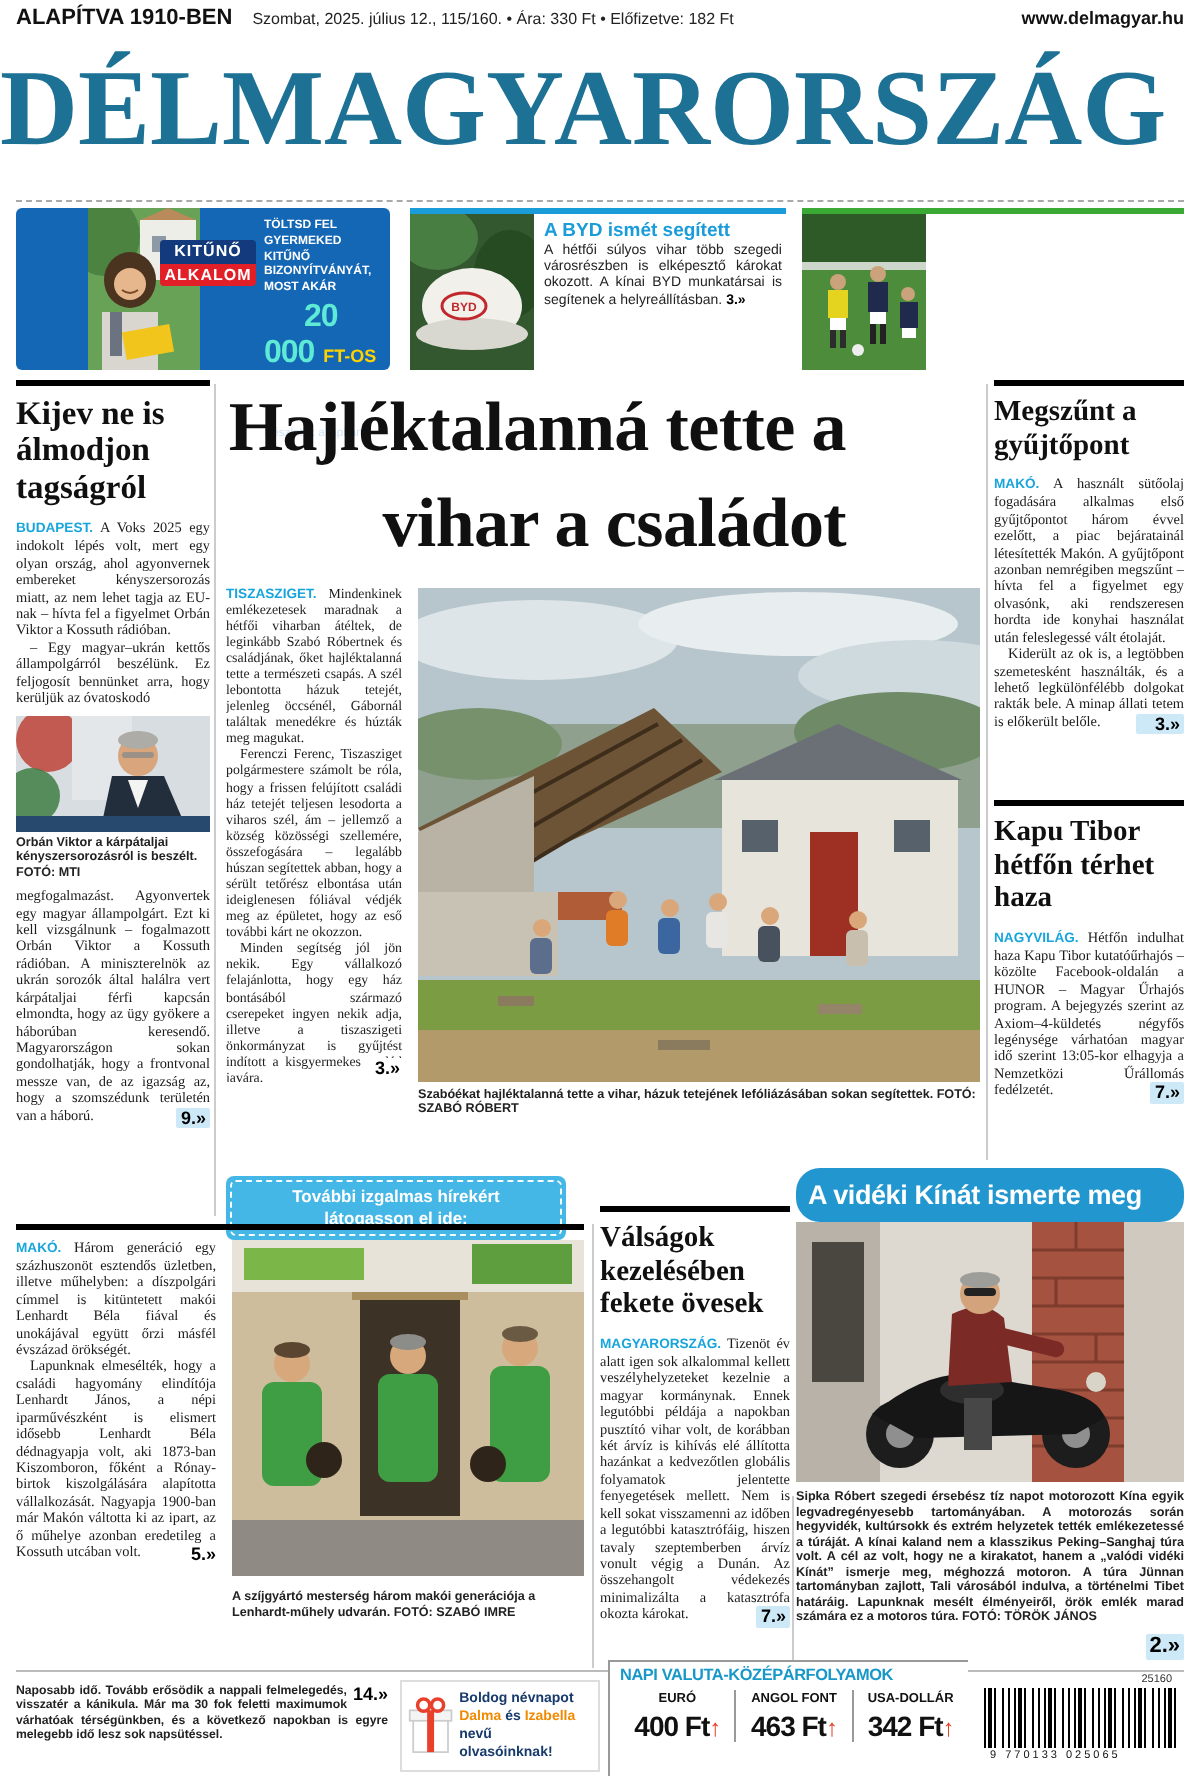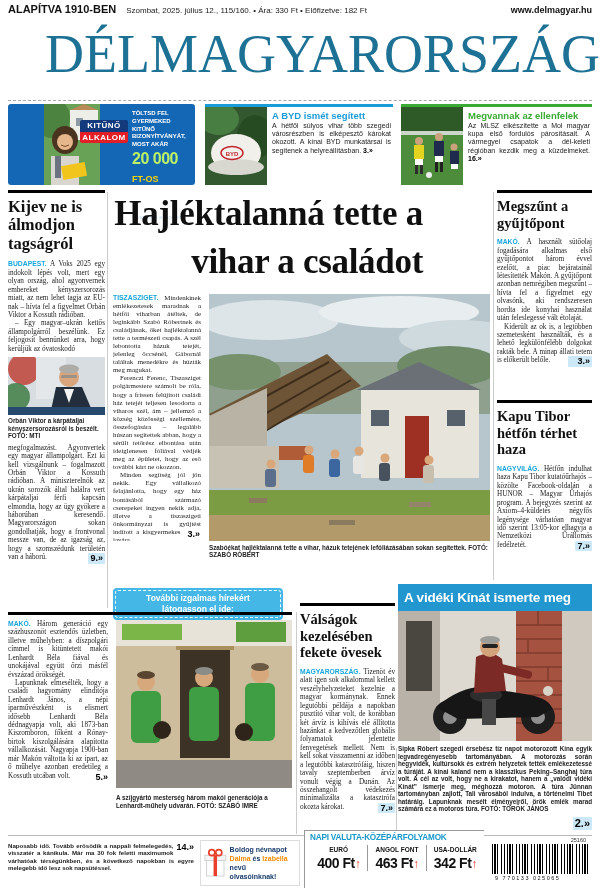--- a/index.html
+++ b/index.html
@@ -5,36 +5,36 @@
   * { margin:0; padding:0; box-sizing:border-box; }
   html,body { width:600px; height:888px; }
   body { font-family:"Liberation Sans", sans-serif; background:#fff; color:#111; position:relative; overflow:hidden; }
   .abs { position:absolute; }
 
   
   .topbar { top:3px; left:8px; width:584px; display:flex; align-items:baseline; }
   .founded { font-weight:bold; font-size:11px; white-space:nowrap; }
   .dateline { font-size:8px; margin-left:10px; flex:1; color:#222; }
   .website { font-size:9px; font-weight:bold; }
-  .masthead { top:10px; left:0; width:600px; height:88px; line-height:88px; text-align:right;
-              font-family:"Liberation Serif", serif; font-weight:normal; font-size:54px;
+  .masthead { top:10px; left:0; width:600px; height:88px; line-height:88px; text-align:left;
+              font-family:"Liberation Serif", serif; font-weight:bold; font-size:54px;
               color:#1d7195; letter-spacing:0; white-space:nowrap; }
   .mast-rule { top:100px; left:8px; width:584px; border-top:1px dashed #aaa; height:0; }
 
   
   .promo-school { left:8px; top:104px; width:187px; height:81px; background:#1467b5; display:flex; border-radius:3px; overflow:visible; }
   .ps-photo { width:56px; height:81px; flex:none; position:relative;margin-left:36px; }
   .ps-photo svg { display:block; }
   .ps-badge { position:absolute; left:36px; top:16px; width:48px; text-align:center; font-weight:bold; font-size:8px; z-index:2; line-height:1.2; }
   .ps-badge .bt { background:#123a7c; color:#fff; display:block; padding:1px 0; border-radius:2px 2px 0 0; letter-spacing:.5px; }
   .ps-badge .bb { background:#e21f26; color:#fff; display:block; padding:1px 0; border-radius:0 0 2px 2px; letter-spacing:.5px; }
   .ps-text { flex:1; padding:6px 5px 4px 32px; color:#fff; }
   .ps-intro { font-size:6px; font-weight:bold; line-height:1.3; }
   .ps-amtline { margin:1px 0; }
-  .ps-amount { color:#bef264; font-weight:bold; font-size:16px; letter-spacing:-.5px; }
+  .ps-amount { color:#5eead4; font-weight:bold; font-size:16px; letter-spacing:-.5px;margin-left:20px; }
   .ps-unit { color:#ffd200; font-weight:bold; font-size:9px; }
   .ps-prize { font-size:6.2px; font-weight:bold; line-height:1.3; }
   .ps-note { font-size:5.8px; color:#cfe3f7; margin-top:3px; }
 
   .promo-news { top:104px; height:81px; display:flex; border-top:3px solid; background:#fff; }
   .promo-byd { left:205px; width:188px; border-color:#1a9cd8; }
   .promo-sport { left:401px; width:191px; border-color:#3aaa35; }
   .pn-photo { width:62px; height:78px; flex:none; display:block; }
   .pn-body { flex:1; padding:3px 2px 0 5px; }
   .pn-title { font-weight:bold; font-size:9.5px; margin-bottom:1px; }
@@ -88,21 +88,21 @@
               color:#fff; font-weight:bold; font-size:8.5px; line-height:1.25; }
   .wb-btn { width:112px; height:36px; margin-left:6px; background:#f58220; border-radius:7px; color:#fff;
             font-weight:bold; font-size:14.5px; display:flex; align-items:center; justify-content:center; cursor:pointer; }
 
   
   .art-gyujto { left:497px; top:190px; width:95px; height:206px; overflow:hidden; }
   .art-kapu { left:497px; top:400px; width:95px; height:178px; overflow:hidden; }
 
   
   .kina-banner { left:398px; top:584px; width:194px; height:27px; background:#2196cf; color:#fff;
-                 font-weight:bold; font-size:13.5px; line-height:27px; padding-left:6px; letter-spacing:-.2px; }
+                 font-weight:bold; font-size:13.5px; line-height:27px; padding-left:6px; letter-spacing:-.2px;border-radius:12px; }
   .kina-photo { left:398px; top:611px; }
   .kina-caption { left:398px; top:745px; width:194px; height:86px; position:absolute; overflow:hidden;
                   text-align:justify; }
   .kina-caption .pagemark { font-size:11px; }
 
   
   .art-nemz { left:8px; top:612px; width:284px; height:222px; overflow:hidden; }
   .nemz-row { display:flex; }
   .nemz-text { width:100px; flex:none; }
   .nemz-right { margin-left:8px; width:176px; }
@@ -207,24 +207,20 @@
     <circle cx="38" cy="30" r="4" fill="#caa27b"></circle>
       <rect x="33" y="34" width="10" height="15" fill="#1f2a4d"></rect>
       <rect x="34" y="49" width="8" height="6" fill="#fff"></rect>
       <rect x="34" y="55" width="3" height="10" fill="#222"></rect>
       <rect x="39" y="55" width="3" height="10" fill="#222"></rect>
     <circle cx="53" cy="40" r="3.5" fill="#caa27b"></circle>
       <rect x="49" y="44" width="9" height="13" fill="#1f2a4d"></rect>
       <rect x="50" y="57" width="7" height="5" fill="#fff"></rect>
     <circle cx="28" cy="68" r="3" fill="#eee"></circle>
   </svg>
-  <div class="pn-body">
-    <div class="pn-title">Megvannak az ellenfelek</div>
-    <div class="pn-text"><span>Az MLSZ elkészítette a Mol magyar kupa első fordulós párosításait. A vármegyei csapatok a dél-keleti régióban kezdik meg a küzdelmeket.</span> <span class="pn-page">16.»</span></div>
-  </div>
 </div>
 
 <div class="abs vsep vsep1"></div>
 <div class="abs vsep vsep2"></div>
 <div class="abs vsep vsep3"></div>
 <div class="abs vsep vsep4"></div>
 
 <article class="abs art-kijev">
   <div class="rule"></div>
   <h2 class="art-headline hl-kijev">Kijev ne is álmodjon tagságról</h2>

